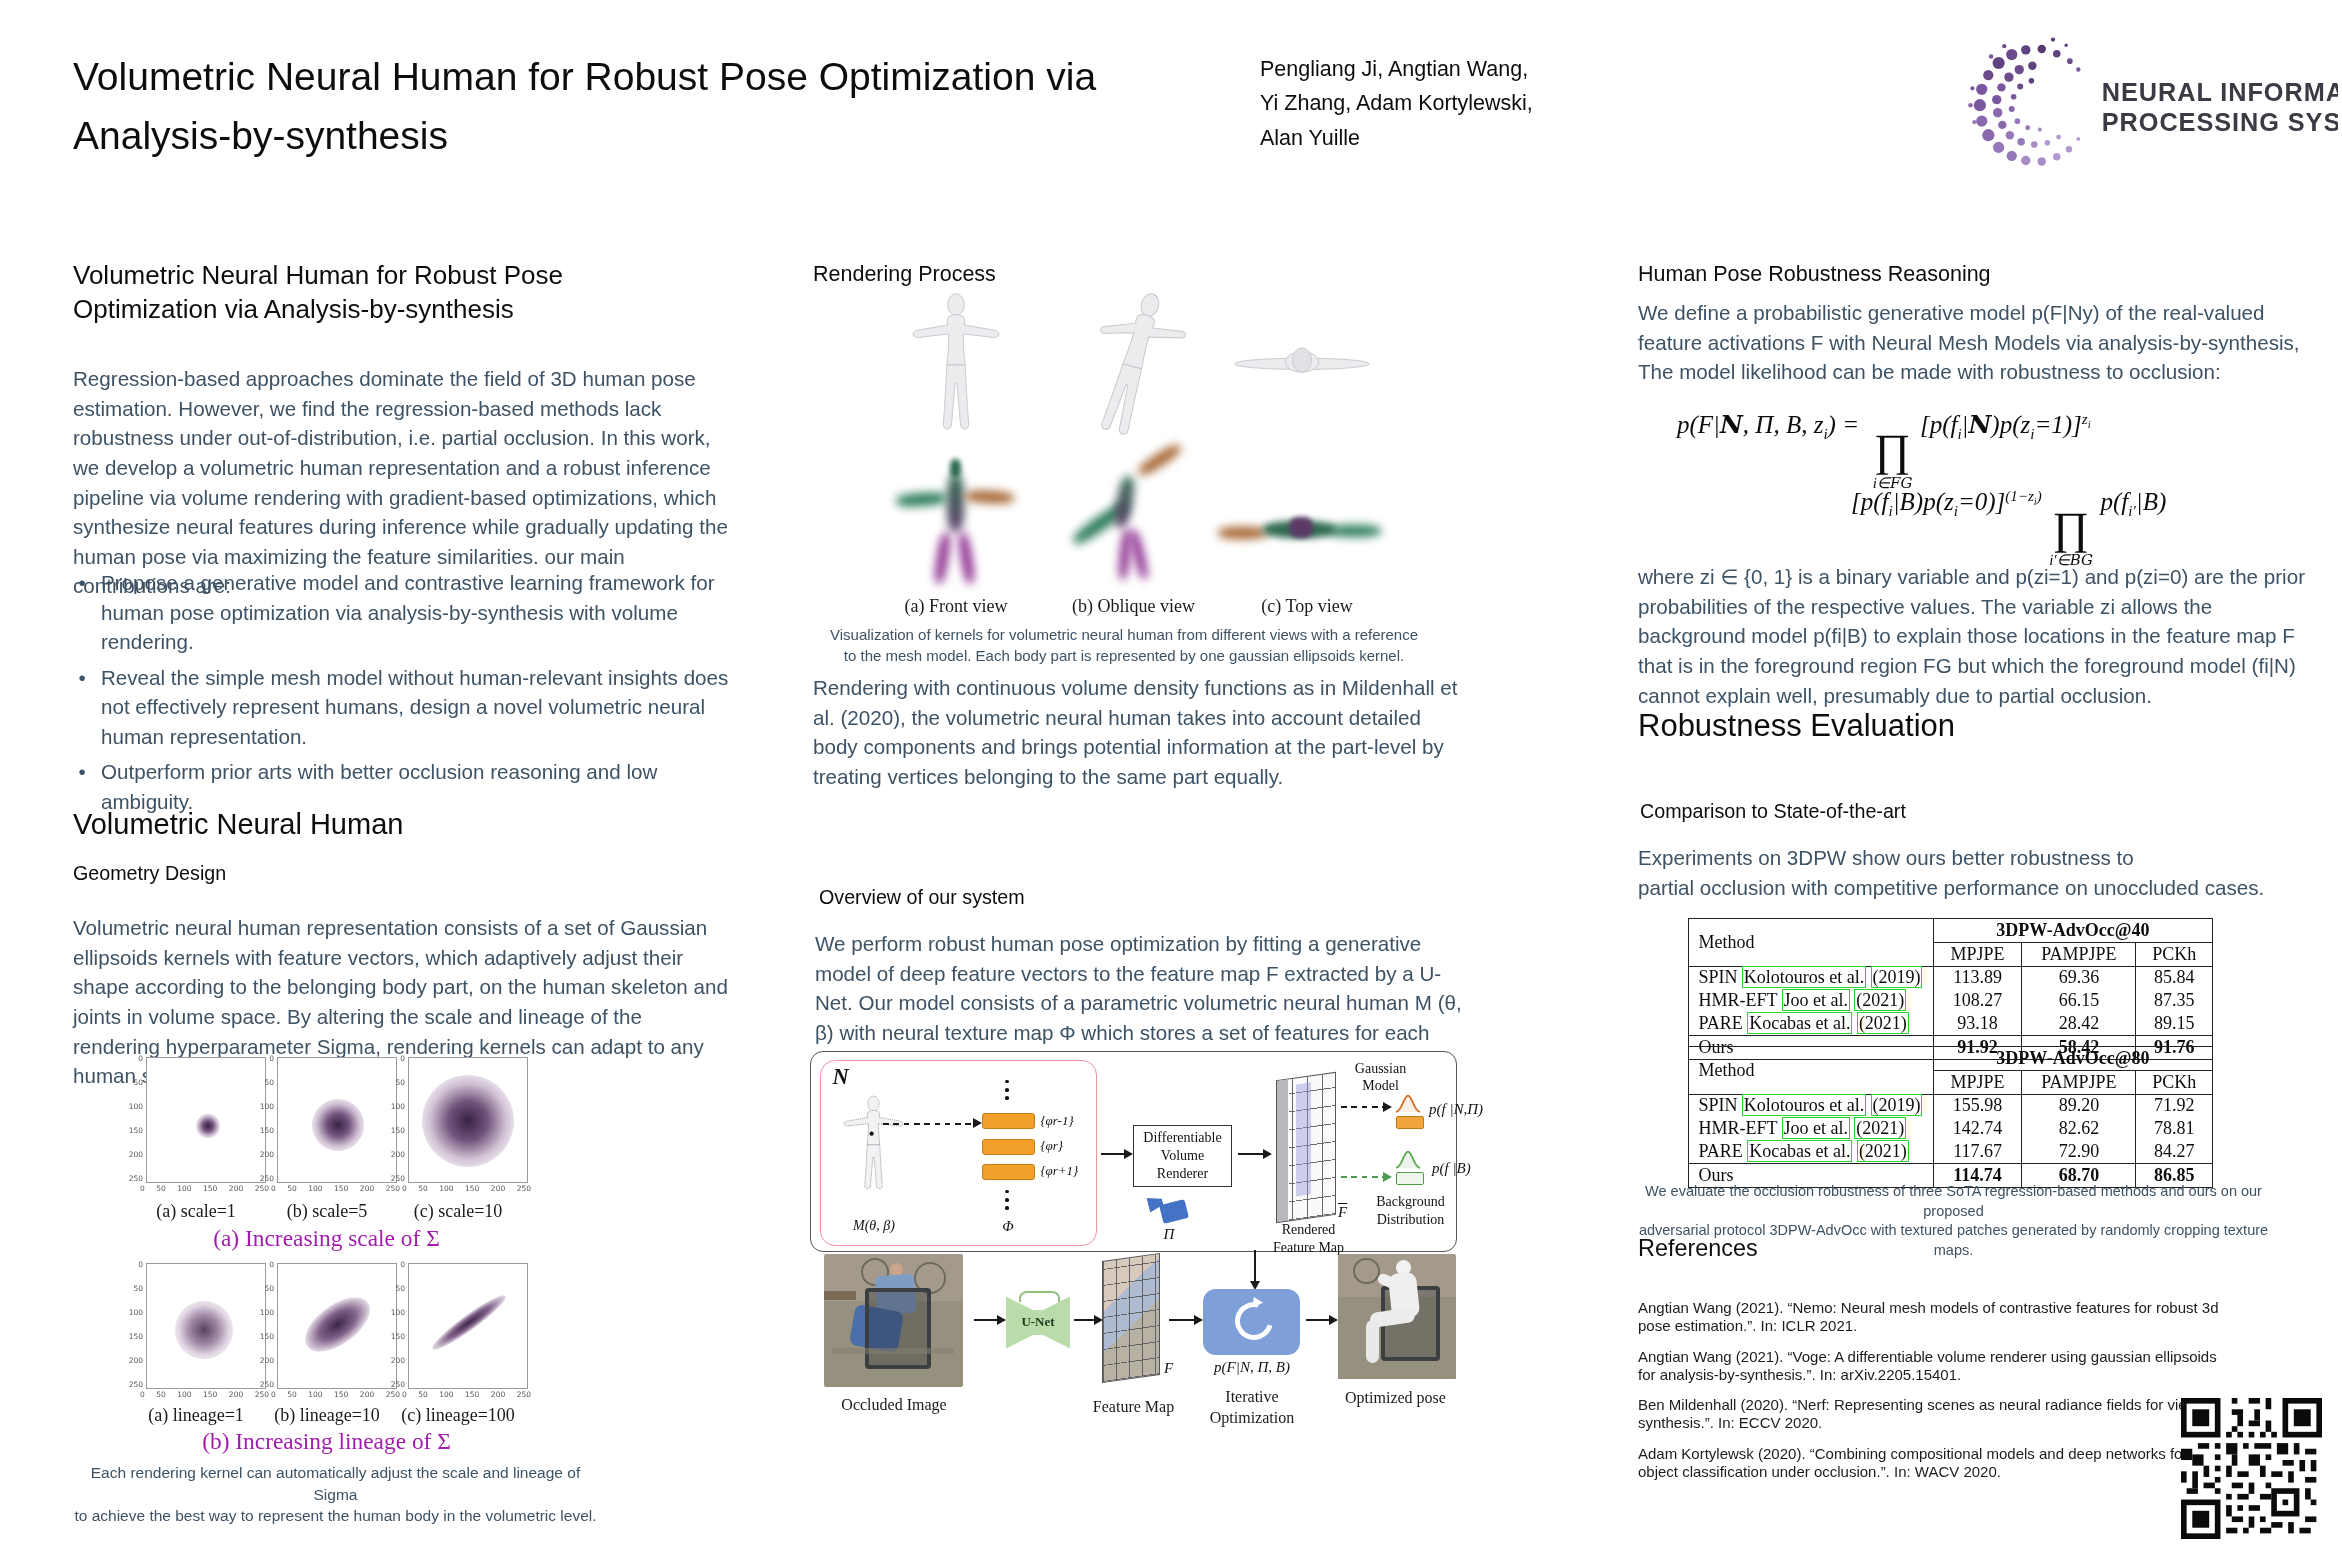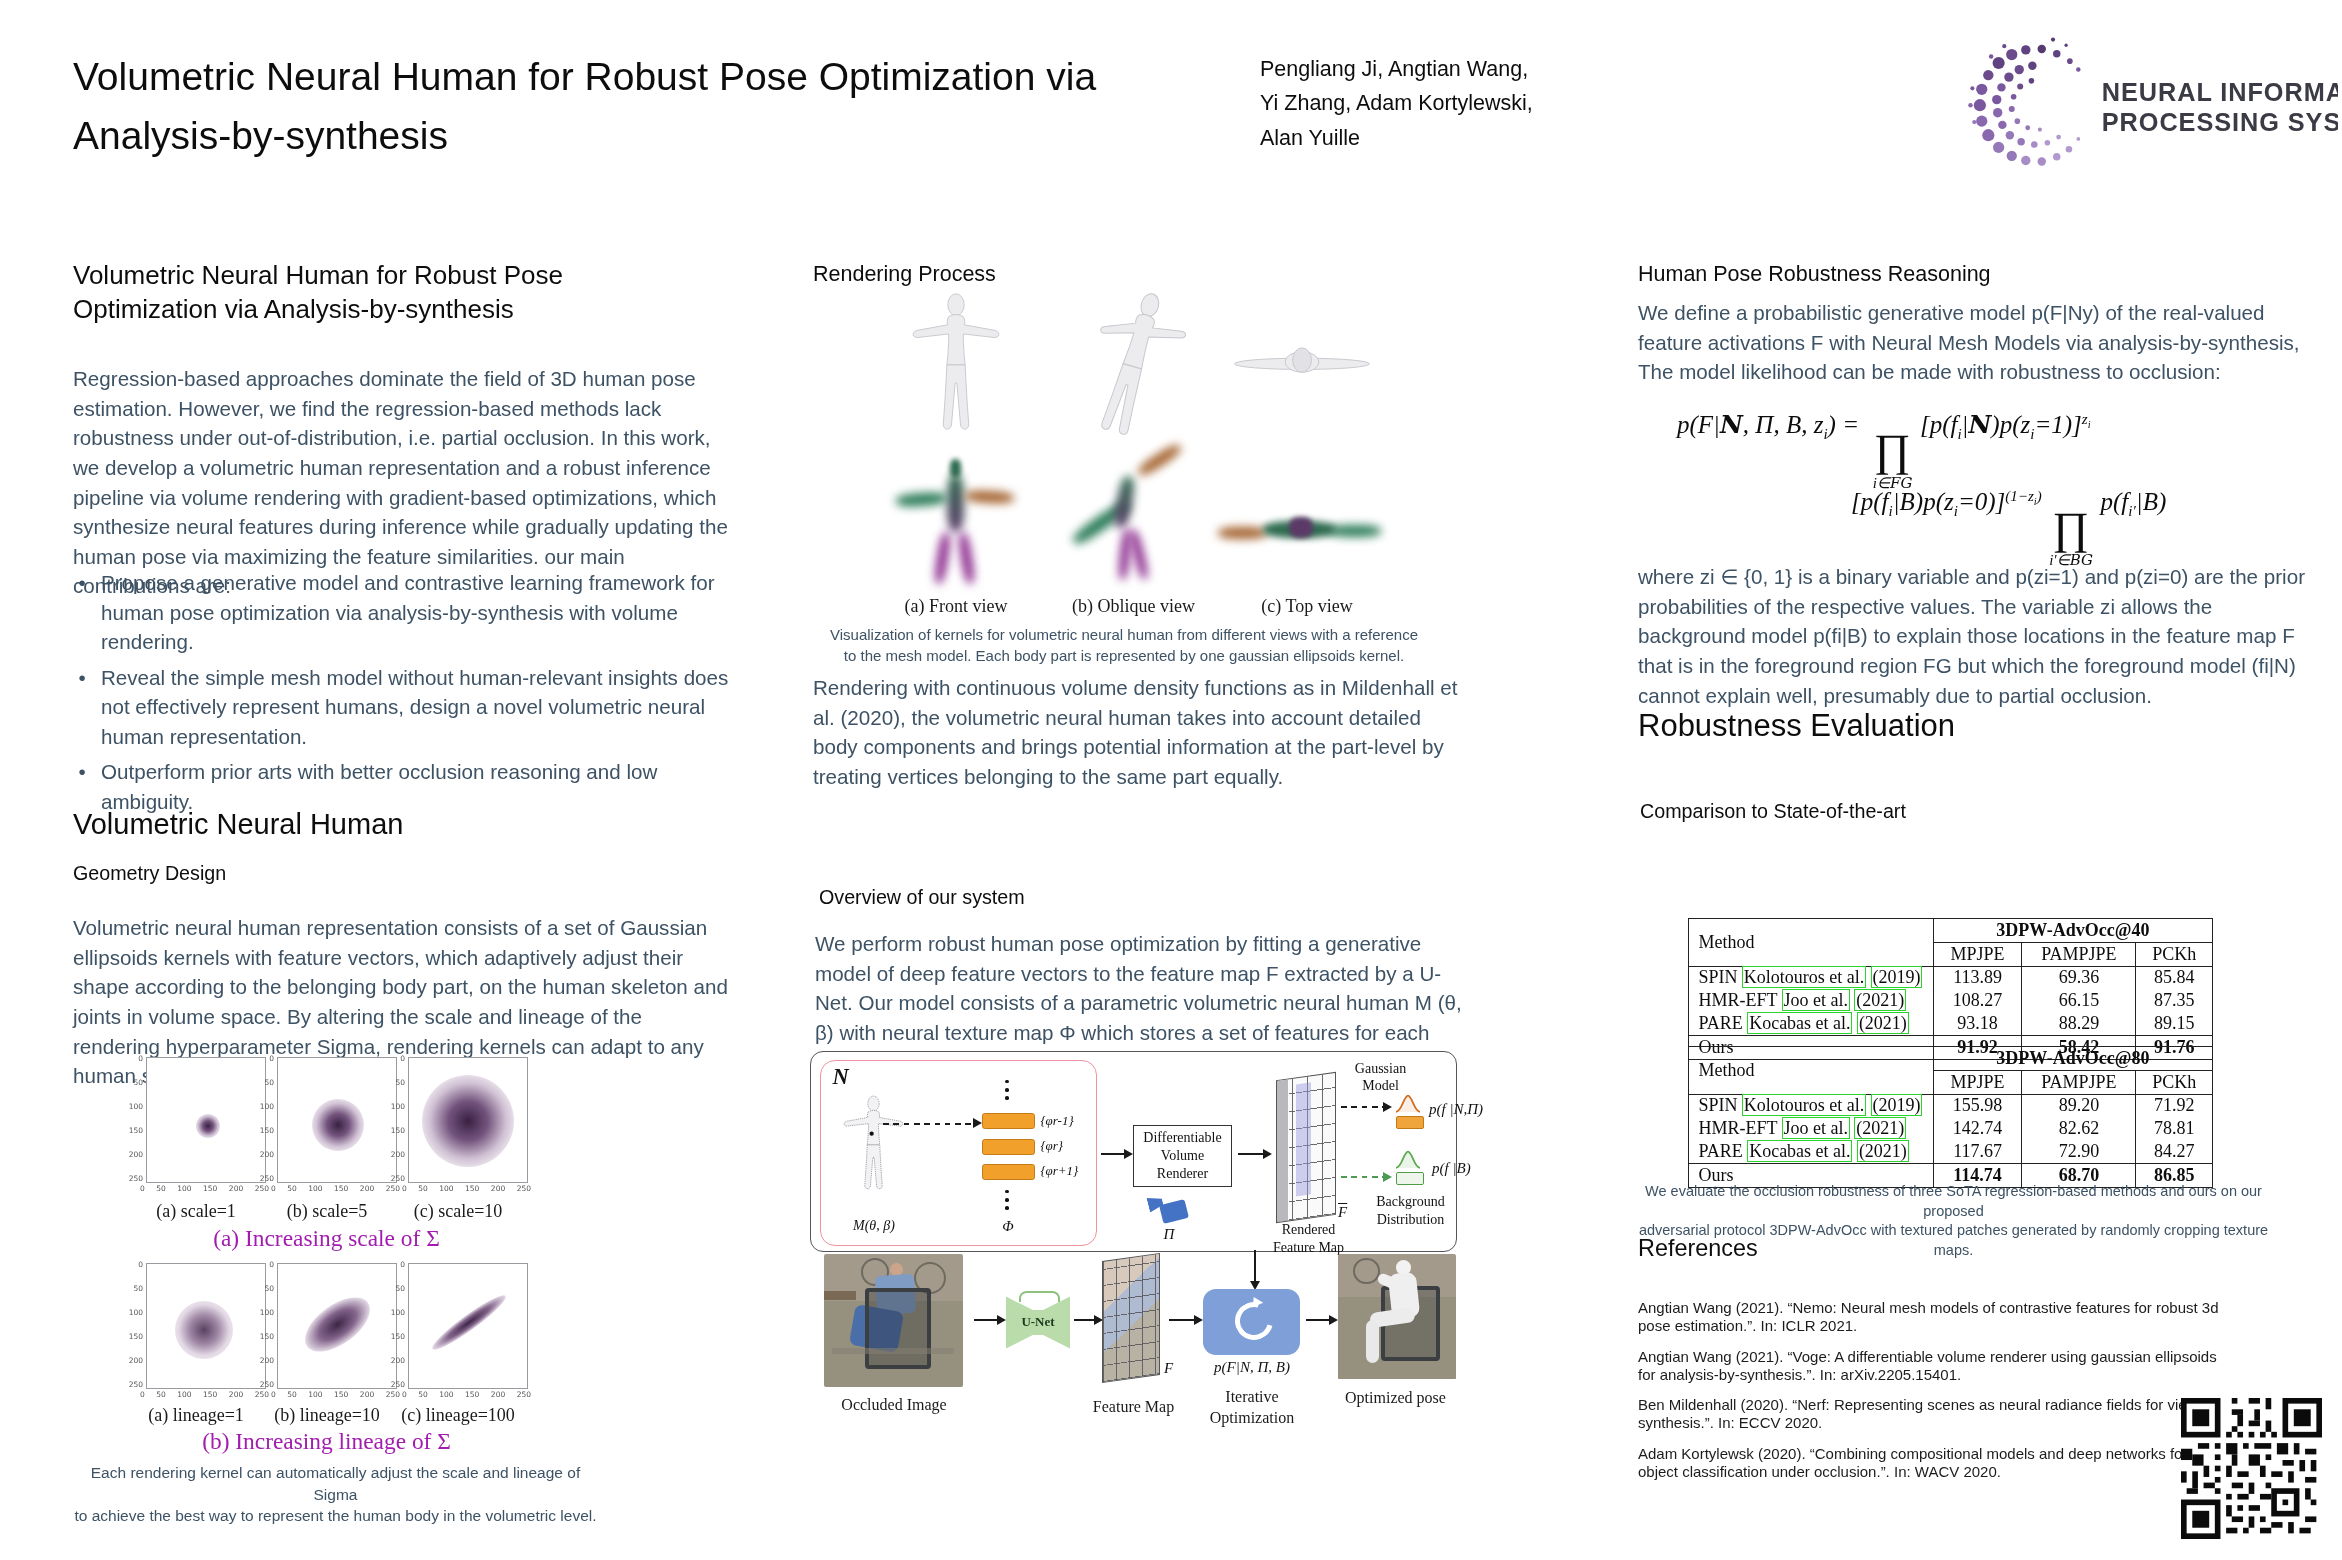--- a/index.html
+++ b/index.html
@@ -531,20 +531,22 @@
           <span class="sym">∏</span>
           <span class="lim"><span>i′</span><span>∈</span><span class="cal">BG</span></span>
         </span><span>p(f</span><sub>i′</sub><span>|B)</span>
     </div>
   </div>
 
   <div class="abs body-t slate" style="left:1638px;top:562px;width:675px;">where zi ∈ {0, 1} is a binary variable and p(zi=1) and p(zi=0) are the prior probabilities of the respective values. The variable zi allows the background model p(fi|B) to explain those locations in the feature map F that is in the foreground region FG but which the foreground model (fi|N) cannot explain well, presumably due to partial occlusion.</div>
 
   <div class="abs h-xl" style="left:1638px;top:708px;">Robustness Evaluation</div>
   <div class="abs h-sub" style="left:1640px;top:800px;">Comparison to State-of-the-art</div>
+  <div class="abs body-t slate pre" style="left:1638px;top:843px;width:675px;">Experiments on 3DPW show ours better robustness to
+partial occlusion with competitive performance on unoccluded cases.</div>
 
   <table class="rtable abs" style="left:1688px;top:918px;width:525px;">
     <thead>
       <tr>
         <th rowspan="2" class="method-h" style="width:225px;">Method</th>
         <th colspan="3">3DPW-AdvOcc@40</th>
       </tr>
       <tr>
         <th>MPJPE</th>
         <th>PAMPJPE</th>
@@ -560,21 +562,21 @@
       </tr>
       <tr>
         <td class="m"><span>HMR-EFT</span> <span class="gcite">Joo et al.</span> <span class="gcite">(2021)</span></td>
         <td class="v">108.27</td>
           <td class="v">66.15</td>
           <td class="v">87.35</td>
       </tr>
       <tr>
         <td class="m"><span>PARE</span> <span class="gcite">Kocabas et al.</span> <span class="gcite">(2021)</span></td>
         <td class="v">93.18</td>
-          <td class="v">88.29</td>
+          <td class="v">28.42</td>
           <td class="v">89.15</td>
       </tr>
       <tr class="ours">
         <td class="m">Ours</td>
         <td class="v">91.92</td>
           <td class="v">58.42</td>
           <td class="v">91.76</td>
       </tr>
     </tbody>
   </table>

